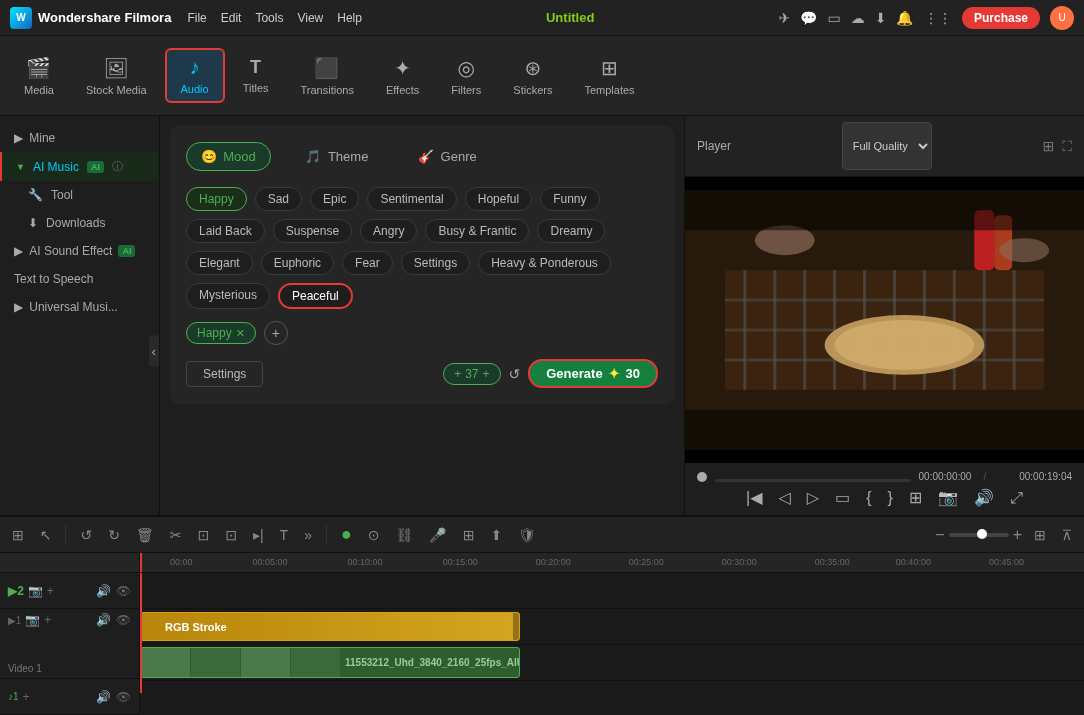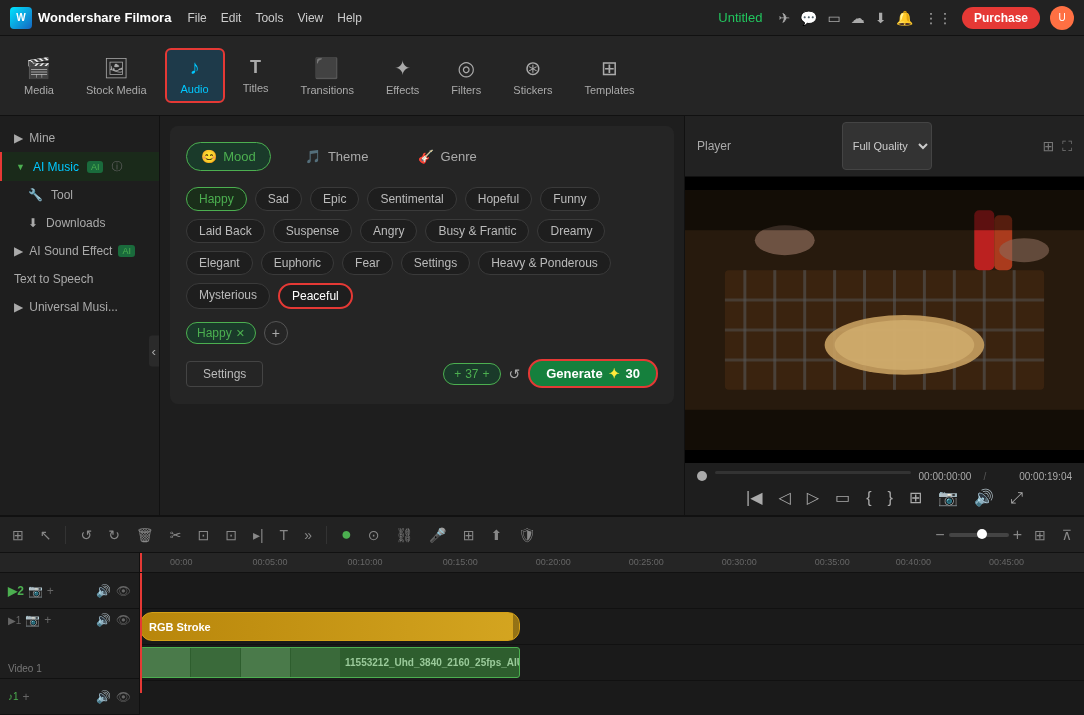--- a/index.html
+++ b/index.html
@@ -5,42 +5,42 @@
     * { box-sizing: border-box; margin: 0; padding: 0; }
     body { background: #1a1a1a; color: #ccc; font-family: 'Segoe UI', Arial, sans-serif; font-size: 12px; width: 1084px; height: 715px; overflow: hidden; }
 
     
     #topbar { display: flex; align-items: center; background: #222; height: 36px; padding: 0 10px; gap: 16px; border-bottom: 1px solid #111; }
     #topbar .logo { display: flex; align-items: center; gap: 6px; }
     #topbar .logo-icon { width: 22px; height: 22px; background: linear-gradient(135deg, #00e5ff, #1565c0); border-radius: 4px; display: flex; align-items: center; justify-content: center; color: white; font-size: 10px; font-weight: bold; }
     #topbar .app-name { color: #fff; font-size: 13px; font-weight: 600; }
     #topbar .menu-items { display: flex; gap: 14px; }
     #topbar .menu-item { color: #ccc; font-size: 12px; cursor: pointer; }
-    #topbar .title { flex: 1; text-align: right; color: #22c55e; font-size: 13px; }
+    #topbar .title { flex: 1; text-align: center; color: #84cc16; font-size: 13px; font-weight: bold; }
     #topbar .right-icons { display: flex; gap: 10px; align-items: center; }
     #topbar .right-icon { color: #aaa; font-size: 14px; cursor: pointer; }
     #topbar .purchase-btn { background: #e53935; color: white; border: none; border-radius: 14px; padding: 4px 12px; font-size: 12px; cursor: pointer; font-weight: 600; }
     #topbar .user-avatar { width: 24px; height: 24px; border-radius: 50%; background: #ff7043; display: flex; align-items: center; justify-content: center; color: white; font-size: 10px; }
 
     
     #toolbar { display: flex; align-items: center; background: #252525; height: 80px; border-bottom: 1px solid #111; padding: 0 10px; gap: 4px; }
     .toolbar-item { display: flex; flex-direction: column; align-items: center; justify-content: center; gap: 4px; padding: 6px 14px; border-radius: 6px; cursor: pointer; color: #aaa; transition: background 0.15s; }
     .toolbar-item.active { background: #1e3a4a; color: #00c8ff; border: 2px solid #e53935; }
     .toolbar-item .t-icon { font-size: 20px; }
     .toolbar-item .t-label { font-size: 11px; }
 
     
     #main { display: flex; height: calc(715px - 36px - 80px - 200px); }
 
     
     #sidebar { width: 160px; background: #1e1e1e; border-right: 1px solid #111; padding: 8px 0; overflow-y: auto; }
     .sidebar-item { display: flex; align-items: center; gap: 8px; padding: 7px 14px; cursor: pointer; color: #aaa; }
     .sidebar-item.active { color: #00c8ff; }
     .sidebar-item .expand-arrow { font-size: 9px; color: #666; }
-    .ai-badge { background: #1a6b3c; color: #4caf50; font-size: 9px; padding: 1px 4px; border-radius: 3px; font-weight: 400; }
+    .ai-badge { background: #1a6b3c; color: #4caf50; font-size: 9px; padding: 1px 4px; border-radius: 3px; font-weight: 700; }
     .info-icon { color: #666; font-size: 11px; cursor: pointer; }
     .sidebar-item.sub { padding-left: 28px; }
     .sidebar-toggle { display: flex; align-items: center; gap: 6px; padding: 7px 14px; cursor: pointer; color: #aaa; }
 
     
     #content { flex: 1; background: #1e1e1e; padding: 0; overflow: hidden; }
 
     
     #ai-music-panel { background: #252525; margin: 10px; border-radius: 8px; padding: 16px; }
     .tabs-row { display: flex; gap: 20px; margin-bottom: 16px; }
@@ -67,21 +67,21 @@
 
     
     #player { width: 400px; background: #1a1a1a; border-left: 1px solid #111; display: flex; flex-direction: column; }
     .player-topbar { display: flex; align-items: center; justify-content: space-between; padding: 6px 12px; background: #222; border-bottom: 1px solid #111; }
     .player-label { font-size: 12px; color: #aaa; }
     .quality-select { background: #333; border: 1px solid #444; color: #ccc; border-radius: 4px; padding: 16px 6px; font-size: 11px; cursor: pointer; }
     .player-icons { display: flex; gap: 8px; }
     .player-icon { color: #777; font-size: 14px; cursor: pointer; }
     .video-preview { flex: 1; background: #000; position: relative; overflow: hidden; }
     .player-controls { padding: 8px 12px; background: #1e1e1e; }
-    .progress-bar-wrap { display: flex; align-items: flex-start; gap: 8px; margin-bottom: 6px; }
+    .progress-bar-wrap { display: flex; align-items: flex-end; gap: 8px; margin-bottom: 6px; }
     .progress-dot { width: 10px; height: 10px; border-radius: 50%; background: #aaa; }
     .progress-track { flex: 1; height: 3px; background: #333; border-radius: 2px; position: relative; }
     .progress-fill { height: 100%; width: 0%; background: #ccc; border-radius: 2px; }
     .time-current { font-size: 10px; color: #aaa; }
     .time-sep { font-size: 10px; color: #555; margin: 0 4px; }
     .time-total { font-size: 10px; color: #aaa; margin-left: 21px; }
     .ctrl-row { display: flex; align-items: center; justify-content: center; gap: 16px; }
     .ctrl-icon { color: #aaa; font-size: 16px; cursor: pointer; }
 
     
@@ -464,21 +464,21 @@
         </div>
       </div>
 
       <div style="position:relative;">
         <div class="tl-playhead" style="left:0; height:120px;"></div>
 
         <div class="tl-track-row" style="height:36px; background:#1a1a1a;"></div>
 
         <div class="tl-track-row" style="height:36px; background:#1a1a1a; position:relative;">
 
-          <div class="tl-clip gold" style="left:0; width:380px; top:3px; bottom:3px; background:linear-gradient(90deg,#b8860b,#d4a520); border-radius:12px; display:flex; align-items:center; padding:0 8px;">
+          <div class="tl-clip gold" style="left:0; width:380px; top:3px; bottom:3px; background:linear-gradient(90deg,#b8860b,#d4a520); border-radius:3px; display:flex; align-items:center; padding:0 24px;">
             <span style="font-size:11px; color:#fff; font-weight:600;">RGB Stroke</span>
             <div style="width:6px; height:100%; background:#000; opacity:0.3; position:absolute; right:0; border-radius:0 3px 3px 0; cursor:ew-resize;"></div>
           </div>
         </div>
 
         <div class="tl-track-row" style="height:36px; background:#1a1a1a; position:relative;">
           <div class="tl-clip green" style="left:0; width:380px; top:2px; bottom:2px; background:#2e5e2e; border-radius:3px; overflow:hidden; display:flex; align-items:center; padding:0;">
 
             <div style="display:flex; height:100%; overflow:hidden; flex:1;">
               <div style="width:50px; height:100%; background:#4a7a4a; border-right:1px solid #2e5e2e; flex-shrink:0;"></div>

